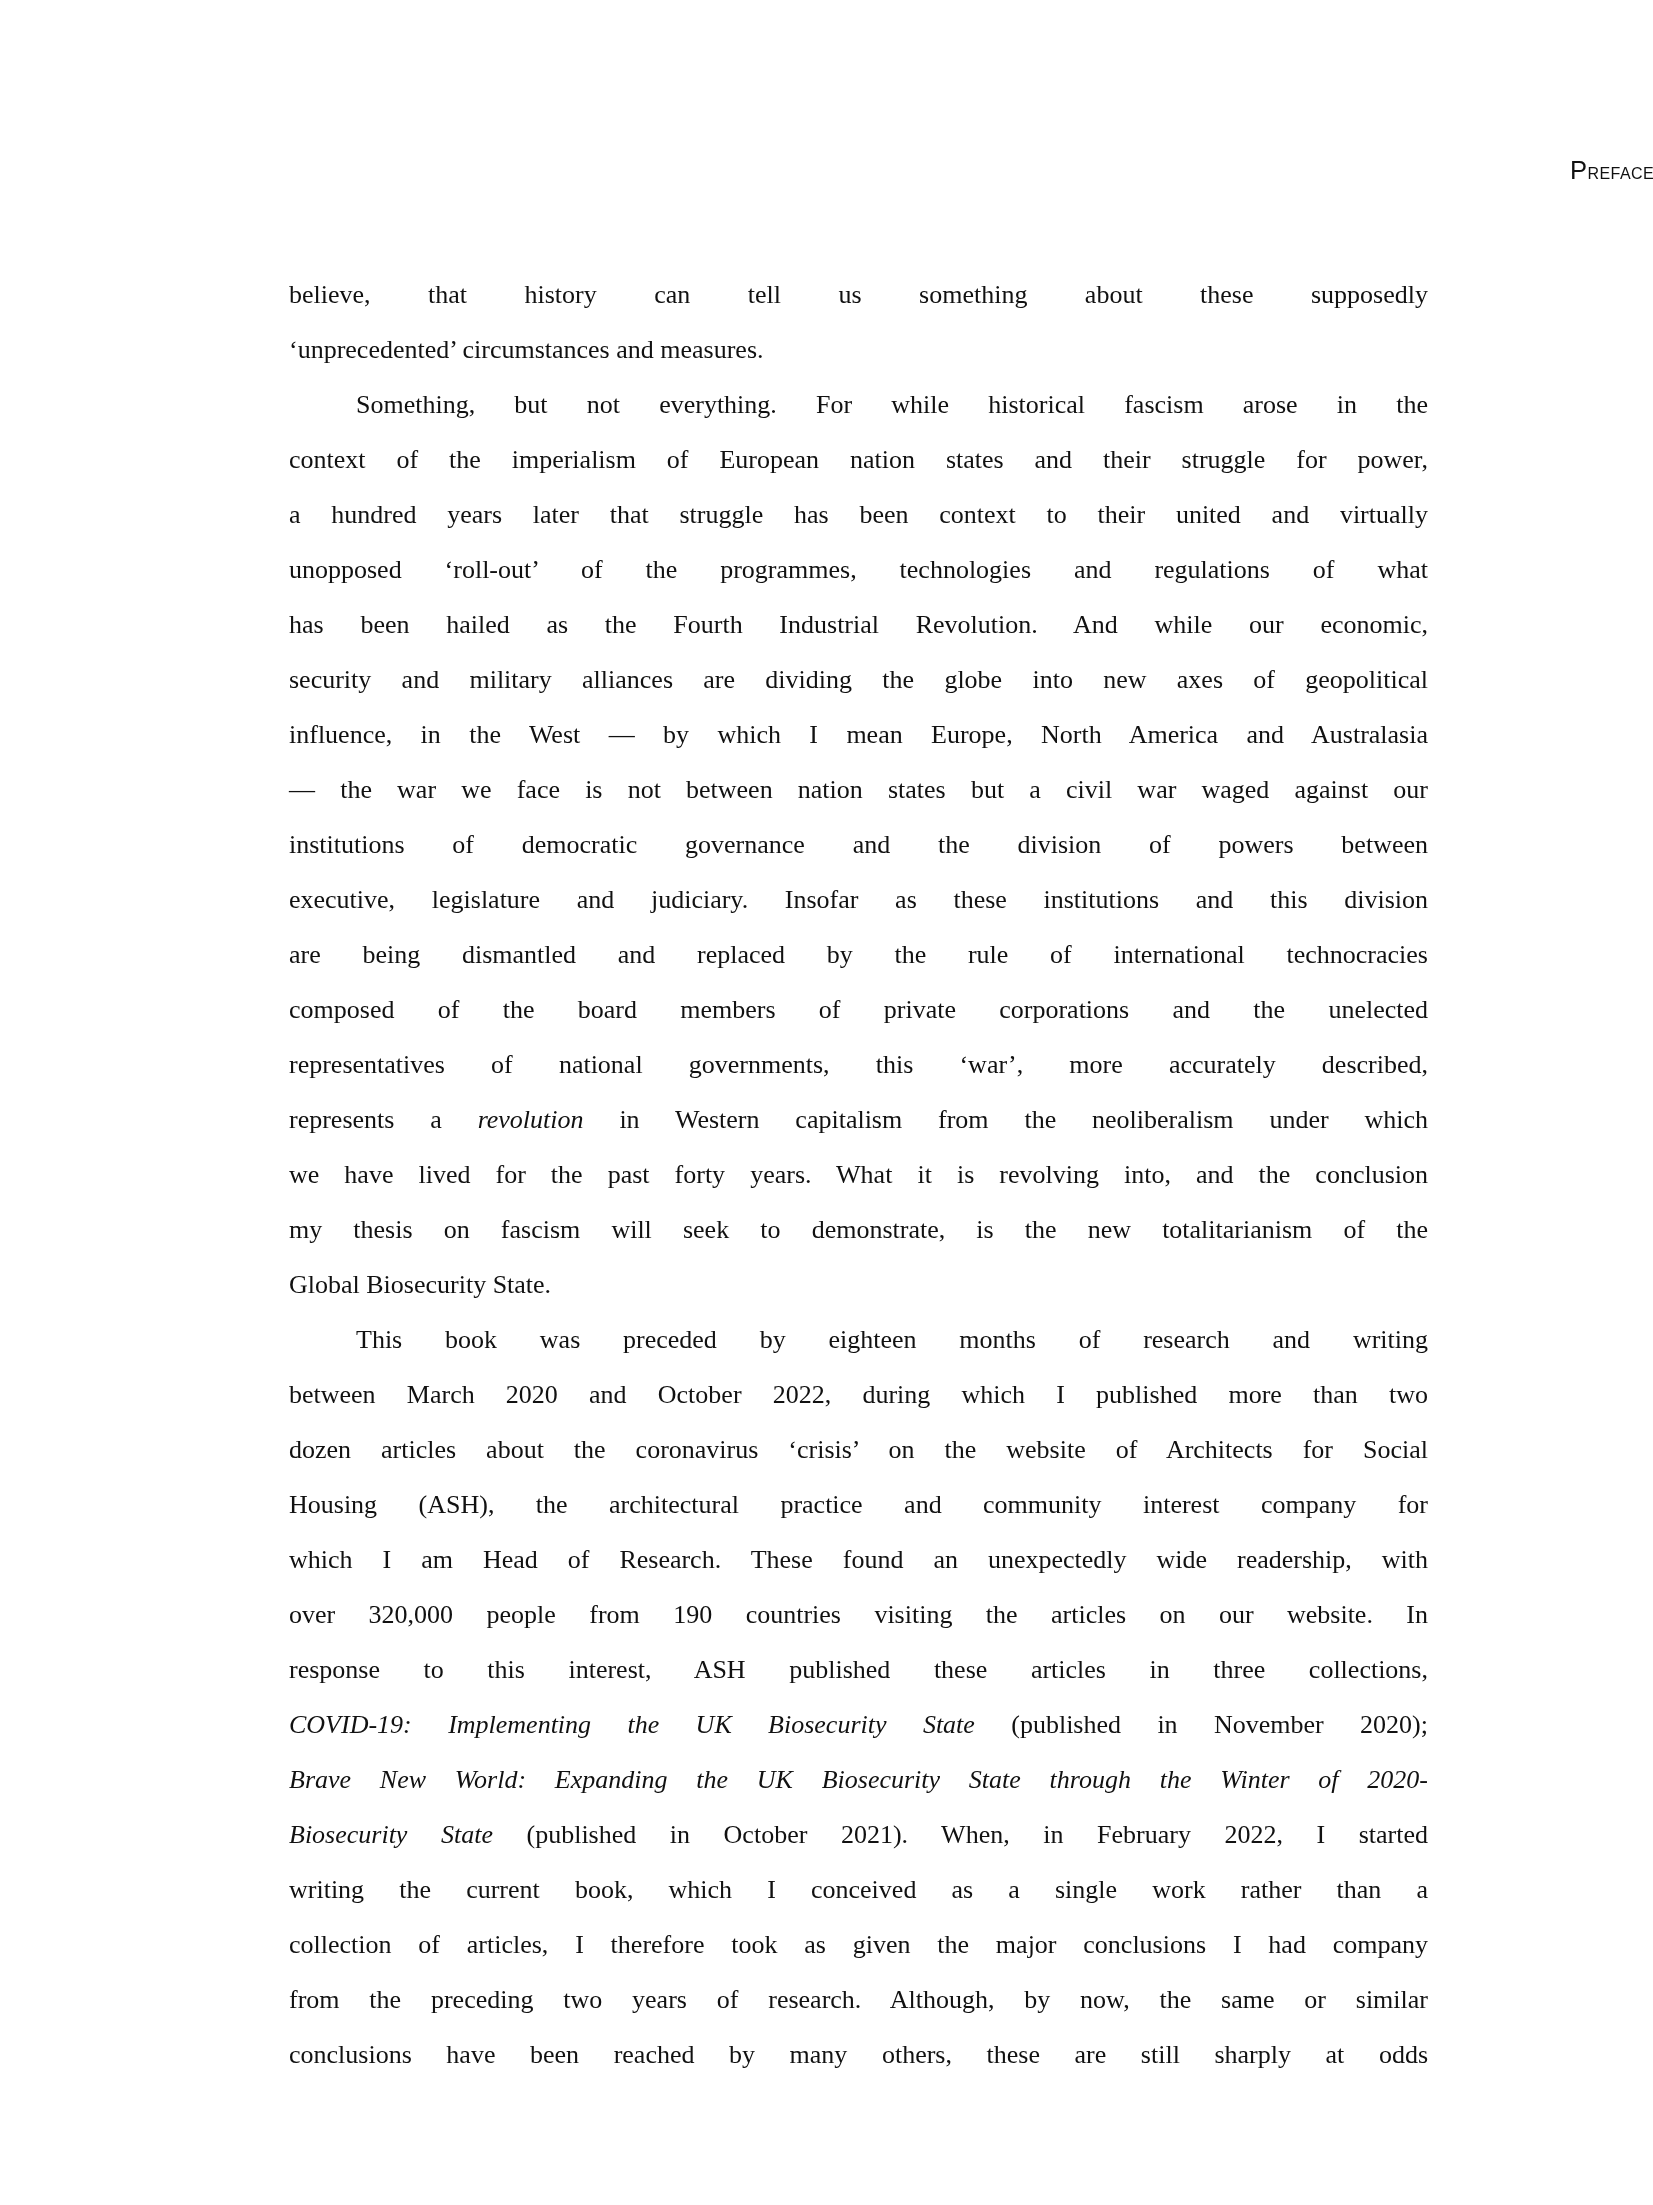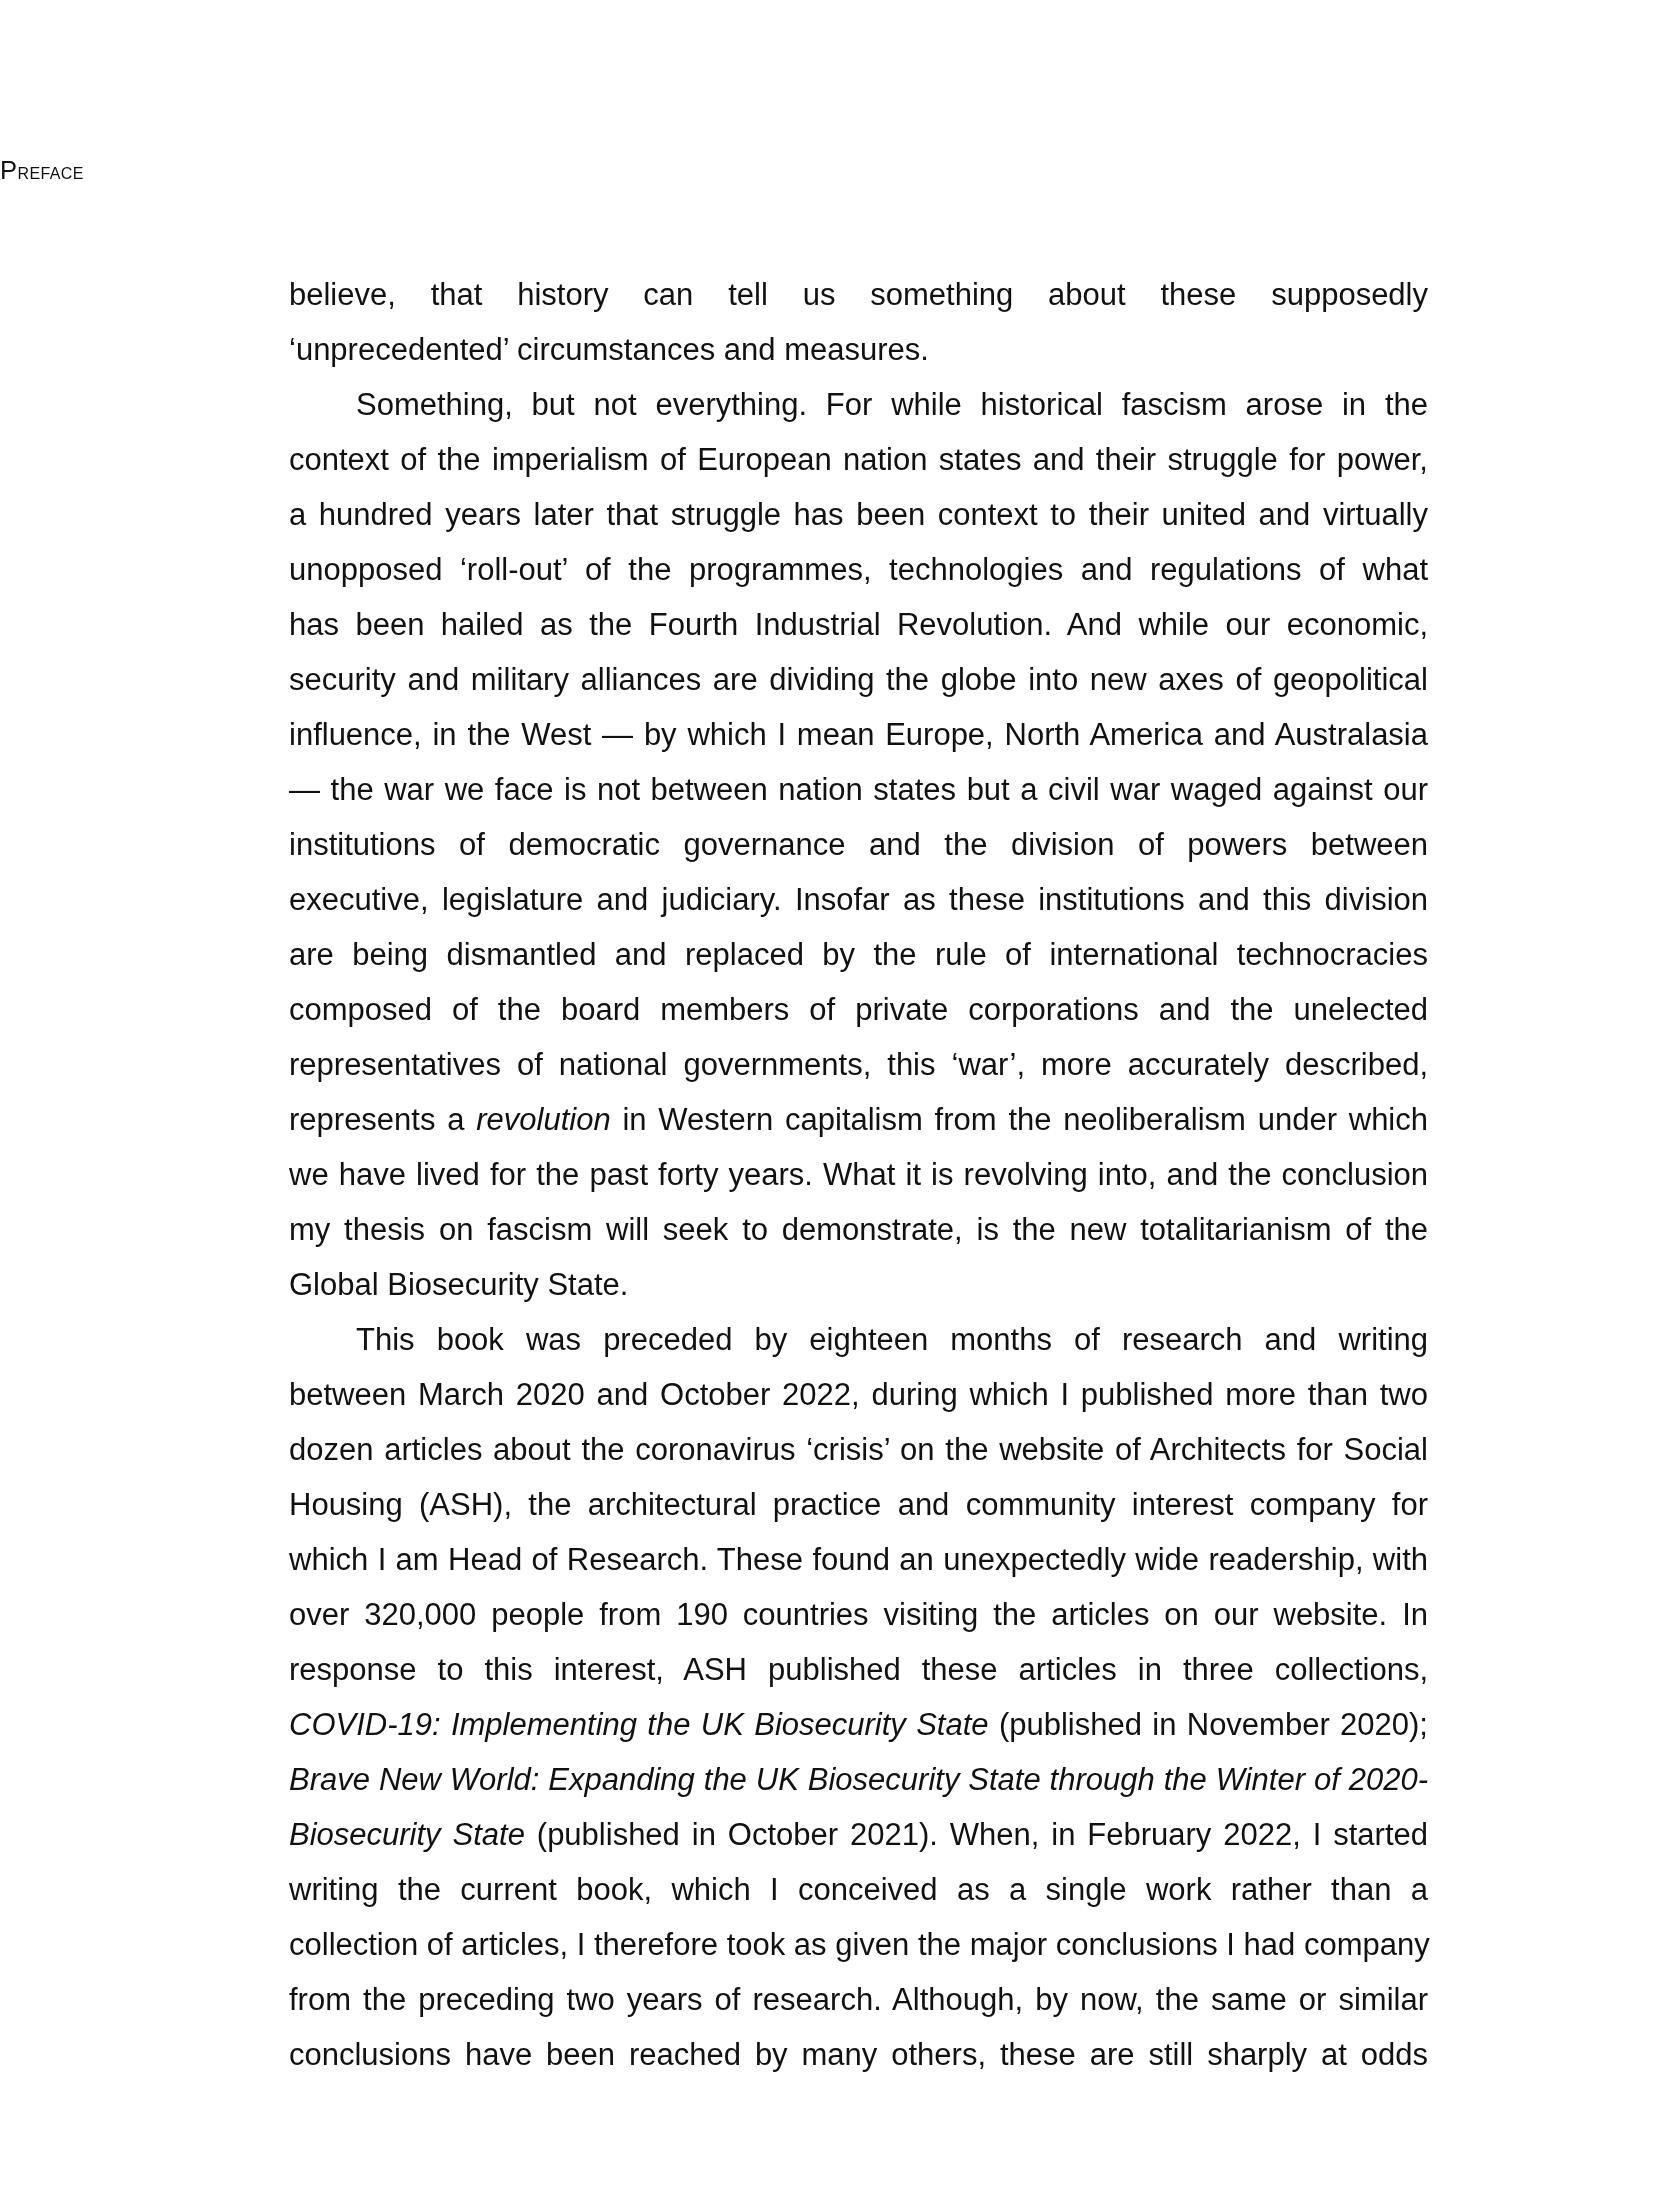--- a/index.html
+++ b/index.html
@@ -13,34 +13,35 @@
       position: relative;
       overflow: hidden;
       font-family: "Liberation Sans", "DejaVu Sans", sans-serif;
       color: #111111;
     }
     .running-head {
       position: absolute;
       top: 155px;
       left: 0;
       width: 1654px;
-      text-align: left;
+      text-align: right;
       font-size: 23px;
       letter-spacing: 0.4px;
       font-variant: small-caps;
       line-height: 31px;
     }
     .running-head .cap { font-size: 25.6px; }
     .body-text {
       position: absolute;
       top: 267px;
       left: 289px;
       width: 1139px;
-      font-size: 31px;
+      font-size: 26px;
       line-height: 55px;
+      font-family: Liberation Serif, serif;
     }
     .line {
       display: block;
       height: 55px;
       white-space: nowrap;
       text-align: justify;
       text-align-last: justify;
       overflow: visible;
     }
     .line.last {

